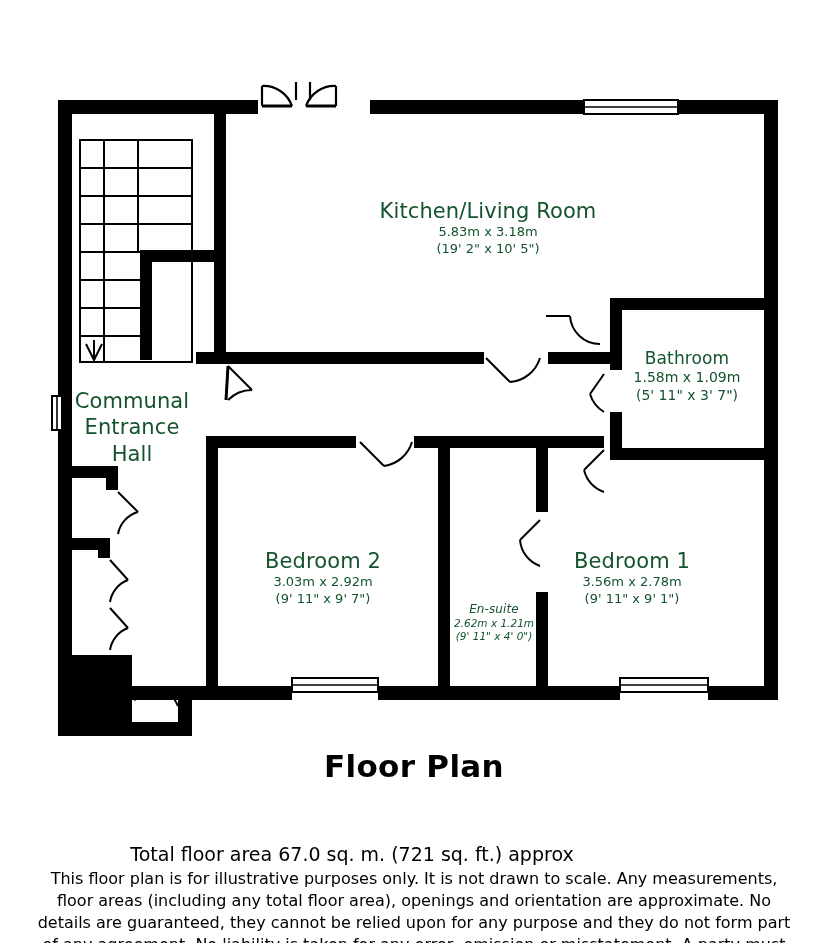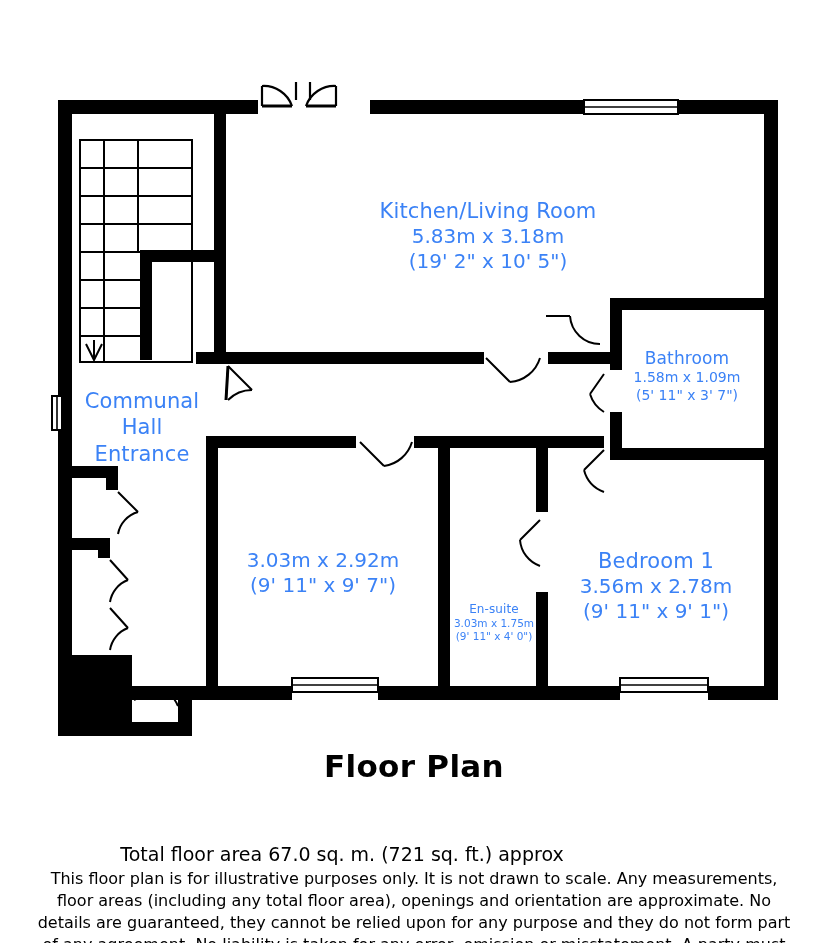--- a/index.html
+++ b/index.html
@@ -19,28 +19,28 @@
     position: absolute;
     left: 0;
     top: 0;
     width: 828px;
     height: 943px;
   }
   .room-label {
     position: absolute;
     text-align: center;
     line-height: 1.25;
-    color: #3b82f6;
+    color: #14532d;
   }
   .room-name {
     font-size: 21px;
     letter-spacing: 0.1px;
   }
   .room-dims {
-    font-size: 20px;
+    font-size: 13px;
   }
   .room-label.small .room-name {
     font-size: 12px;
   }
   .room-label.small .room-dims {
     font-size: 10.5px;
   }
   .room-label.medium .room-name {
     font-size: 17px;
   }
@@ -52,21 +52,21 @@
     left: 0;
     top: 748px;
     width: 828px;
     text-align: center;
     font-size: 31px;
     font-weight: bold;
     letter-spacing: 0.3px;
   }
   #area-line {
     position: absolute;
-    left: 6px;
+    left: 16px;
     top: 843px;
     width: 672px;
     text-align: center;
     font-size: 19px;
   }
   #disclaimer {
     position: absolute;
     left: 32px;
     top: 868px;
     width: 764px;
@@ -202,37 +202,38 @@
   <div class="room-dims">(19' 2" x 10' 5")</div>
 </div>
 
 <div class="room-label medium" style="left:608px; top:348px; width:158px;">
   <div class="room-name">Bathroom</div>
   <div class="room-dims">1.58m x 1.09m</div>
   <div class="room-dims">(5' 11" x 3' 7")</div>
 </div>
 
 <div class="room-label" style="left:208px; top:548px; width:230px;">
+  <div class="room-name">Bedroom 2</div>
   <div class="room-dims">3.03m x 2.92m</div>
   <div class="room-dims">(9' 11" x 9' 7")</div>
 </div>
 
-<div class="room-label" style="left:548px; top:548px; width:216px;">
+<div class="room-label" style="left:524px; top:548px; width:216px;">
   <div class="room-name">Bedroom 1</div>
   <div class="room-dims">3.56m x 2.78m</div>
   <div class="room-dims">(9' 11" x 9' 1")</div>
 </div>
 
-<div class="room-label small" style="left:450px; top:602px; width:88px;">
+<div class="room-label small" style="left:450px; top:602px; width:88px;font-style:italic;">
   <div class="room-name">En-suite</div>
-  <div class="room-dims">3.03m x 1.75m</div>
+  <div class="room-dims">2.62m x 1.21m</div>
   <div class="room-dims">(9' 11" x 4' 0")</div>
 </div>
 
-<div class="room-label" style="left:66px; top:388px; width:152px;">
+<div class="room-label" style="left:56px; top:388px; width:152px;">
   <div class="room-name">Communal</div>
+  <div class="room-name">Entrance</div>
   <div class="room-name">Hall</div>
-  <div class="room-name">Entrance</div>
 </div>
 
 <div id="title">Floor Plan</div>
 <div id="area-line">Total floor area 67.0 sq. m. (721 sq. ft.) approx</div>
 <div id="disclaimer">This floor plan is for illustrative purposes only. It is not drawn to scale. Any measurements, floor areas (including any total floor area), openings and orientation are approximate. No details are guaranteed, they cannot be relied upon for any purpose and they do not form part of any agreement. No liability is taken for any error, omission or misstatement. A party must rely upon its own inspection(s). Plan produced for Your Move. Powered by focalagent.com</div>
 
 </body></html>

